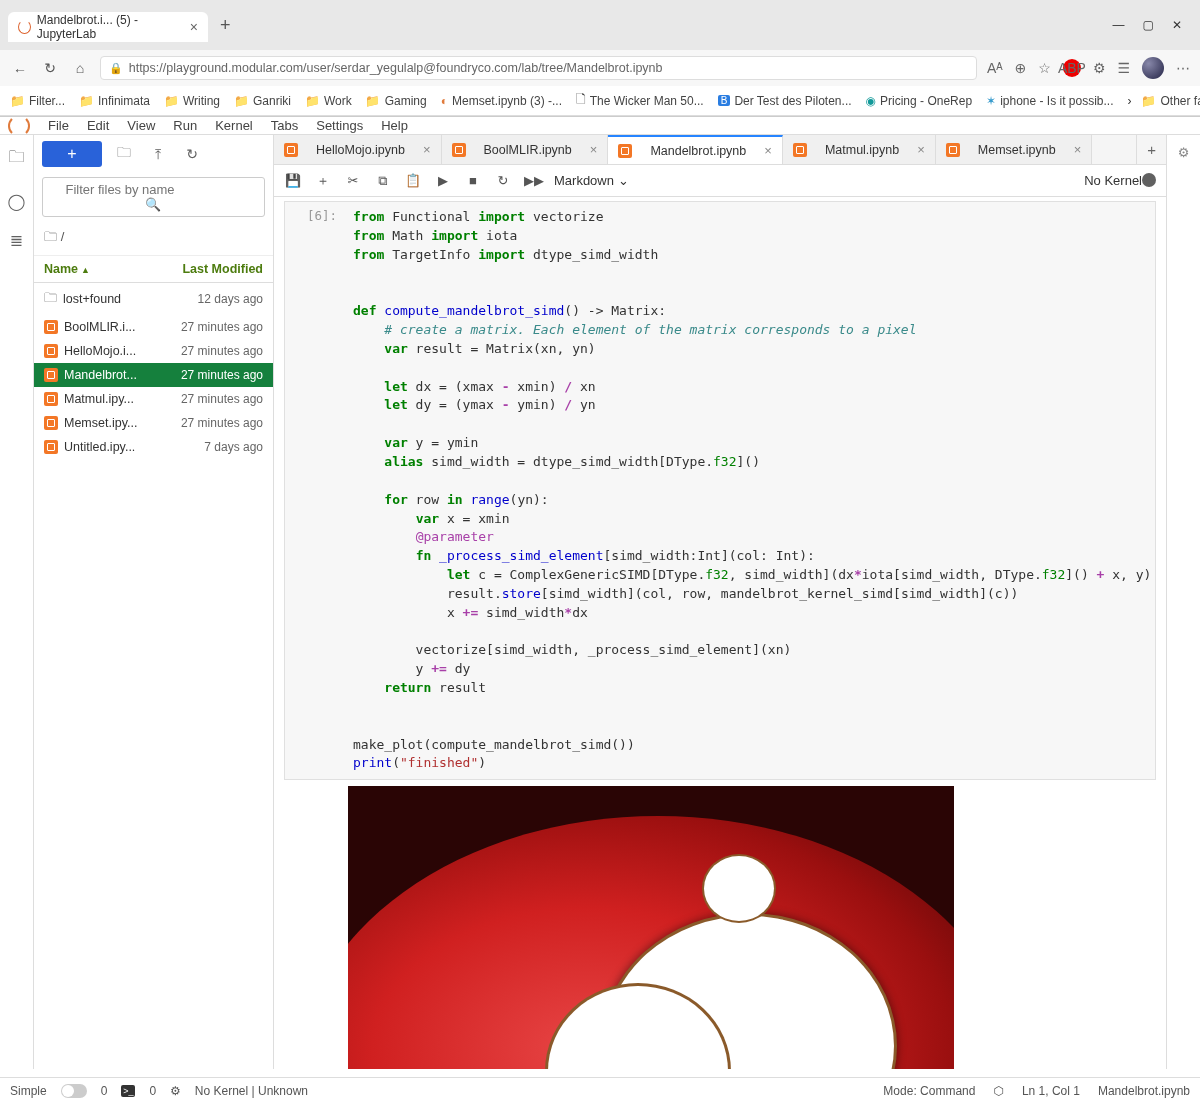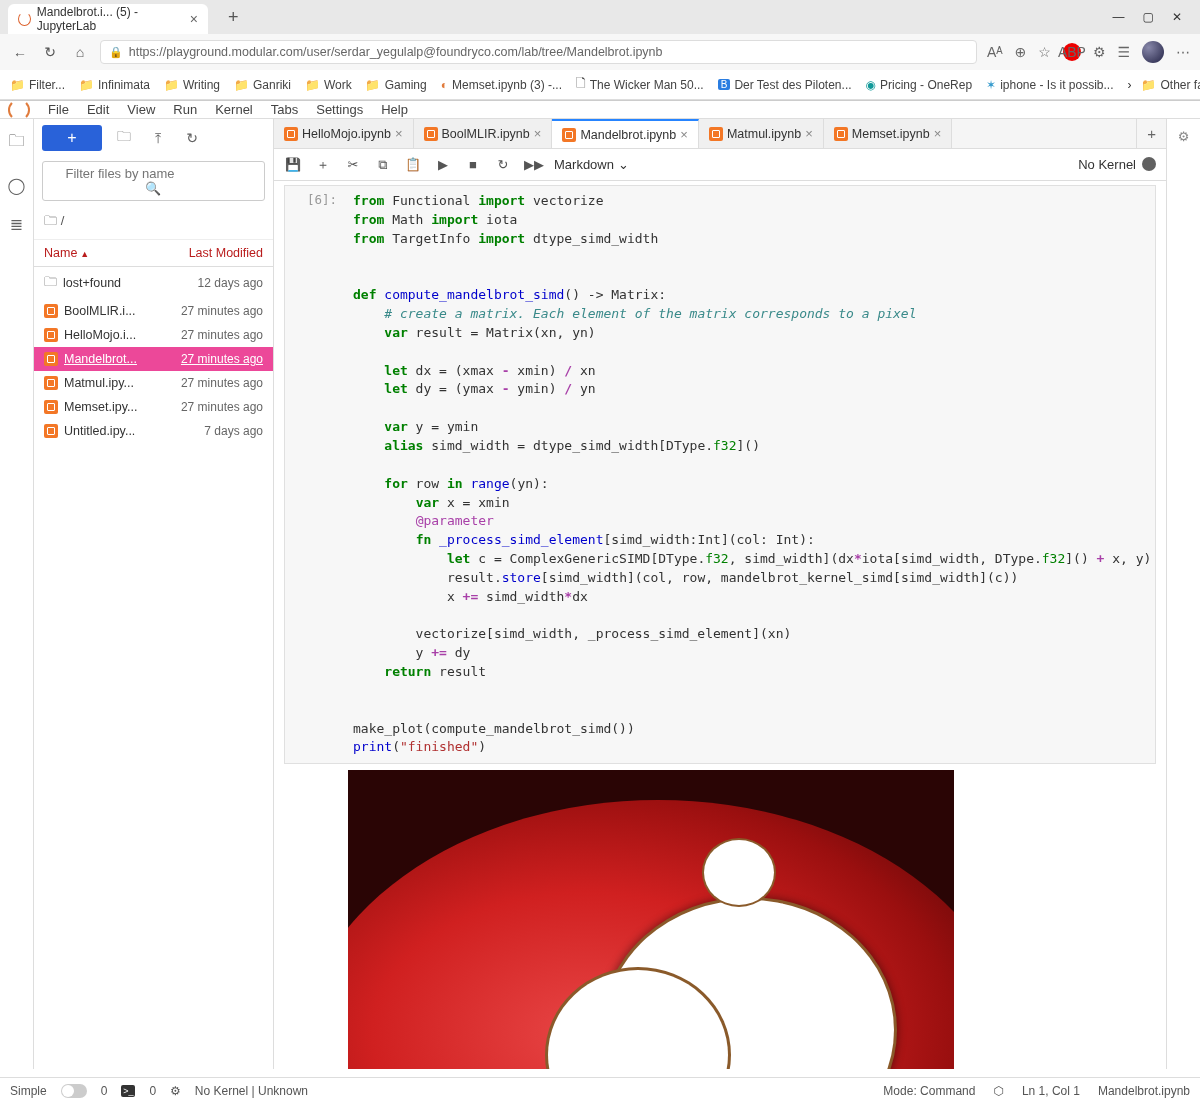--- a/index.html
+++ b/index.html
@@ -1,20 +1,20 @@
 <!DOCTYPE html>
 <html><head>
 <meta charset="utf-8">
 <style>
 * { box-sizing: border-box; margin: 0; padding: 0; }
 body { font-family: "Segoe UI", Arial, sans-serif; font-size: 13px; color: #333; background: #fff; width: 1200px; height: 1103px; overflow: hidden; display: flex; flex-direction: column; }
 
 
 .browser-chrome { background: #e8e8e8; border-bottom: 1px solid #ccc; }
-.tab-strip { display: flex; align-items: center; height: 34px; padding: 0 8px; gap: 12px; }
+.tab-strip { display: flex; align-items: center; height: 50px; padding: 0 8px; gap: 4px; }
 .browser-tab { background: #fff; border-radius: 6px 6px 0 0; padding: 6px 10px; display: flex; align-items: center; gap: 6px; font-size: 12px; max-width: 200px; height: 30px; margin-top: 4px; }
 .browser-tab .favicon { width: 14px; height: 14px; border: 1.5px solid #d63; border-radius: 50%; border-top-color: transparent; }
 .tab-close { color: #666; cursor: pointer; font-size: 14px; line-height: 1; }
 .new-tab { color: #555; font-size: 18px; padding: 4px 8px; cursor: pointer; }
 .win-controls { margin-left: auto; display: flex; gap: 18px; padding-right: 10px; color: #333; }
 .win-controls span { cursor: pointer; font-size: 12px; }
 
 .address-row { display: flex; align-items: center; height: 36px; padding: 0 10px; gap: 10px; background: #f7f7f7; }
 .nav-btn { width: 20px; text-align: center; color: #555; cursor: pointer; font-size: 14px; }
 .address-bar { flex: 1; display: flex; align-items: center; background: #fff; border: 1px solid #ddd; border-radius: 4px; padding: 4px 8px; gap: 6px; font-size: 12.5px; color: #666; }
@@ -40,44 +40,44 @@
 .left-rail span { cursor: pointer; font-size: 16px; }
 
 .file-browser { width: 240px; border-right: 1px solid #ddd; display: flex; flex-direction: column; background: #fff; }
 .fb-toolbar { display: flex; align-items: center; padding: 6px 8px; gap: 10px; }
 .fb-add { background: #2962d9; color: #fff; border-radius: 3px; width: 60px; height: 26px; display: flex; align-items: center; justify-content: center; font-size: 16px; cursor: pointer; }
 .fb-tool { color: #616161; cursor: pointer; font-size: 14px; width: 24px; text-align: center; }
 .fb-filter { margin: 4px 8px; display: flex; align-items: center; border: 1px solid #ccc; border-radius: 3px; padding: 4px 6px; flex-direction: column; }
 .fb-filter input { flex: 1; border: none; outline: none; font-size: 13px; color: #666; }
 .fb-filter .mag { color: #888; font-size: 13px; }
 .fb-crumb { padding: 6px 10px; color: #555; font-size: 13px; border-bottom: 1px solid #eee; }
-.fb-header { display: flex; justify-content: space-between; padding: 6px 10px; font-weight: 400; font-size: 12.5px; border-bottom: 1px solid #ddd; color: #b91c1c; }
+.fb-header { display: flex; justify-content: space-between; padding: 6px 10px; font-weight: 700; font-size: 12.5px; border-bottom: 1px solid #ddd; color: #4d7c0f; }
 .fb-header .caret { font-size: 9px; margin-left: 3px; }
 .fb-list { overflow-y: auto; }
 .fb-row { display: flex; justify-content: space-between; align-items: center; padding: 5px 10px; font-size: 12.5px; cursor: pointer; }
-.fb-row.selected { background: #ec4899; color: #fff; text-decoration: underline; }
+.fb-row.selected { background: #15803d; color: #fff; }
 .fb-name { display: flex; align-items: center; gap: 6px; overflow: hidden; white-space: nowrap; text-overflow: ellipsis; }
 .nb-ico { width: 14px; height: 14px; background: #f37726; border-radius: 2px; display: inline-block; position: relative; }
 .nb-ico::after { content: ""; position: absolute; inset: 3px; border: 1px solid #fff; border-radius: 1px; }
 .folder-ico2 { color: #616161; font-size: 13px; }
 .fb-mod { color: #666; font-size: 12px; }
 .fb-row.selected .fb-mod { color: #fff; }
 
 
 .nb-area { flex: 1; display: flex; flex-direction: column; background: #fff; overflow: hidden; }
 .doc-tabs { display: flex; border-bottom: 1px solid #ddd; background: #f5f5f5; height: 30px; }
-.doc-tab { display: flex; align-items: center; gap: 4px; padding: 0 10px; border-right: 1px solid #ddd; background: #f0f0f0; font-size: 12.5px; cursor: pointer; }
+.doc-tab { display: flex; align-items: center; gap: 18px; padding: 0 10px; border-right: 1px solid #ddd; background: #f0f0f0; font-size: 12.5px; cursor: pointer; }
 .doc-tab.active { background: #fff; border-top: 2px solid #2684ff; }
 .doc-tab .x { color: #888; font-size: 13px; }
 .doc-add { padding: 0 10px; color: #666; cursor: pointer; display: flex; align-items: center; font-size: 15px; margin-left: auto; border-left: 1px solid #ddd; }
 
 .nb-toolbar { display: flex; align-items: center; height: 32px; padding: 0 10px; gap: 12px; border-bottom: 1px solid #ddd; font-size: 13px; }
 .nb-toolbar .tb { color: #555; cursor: pointer; width: 18px; text-align: center; }
 .celltype { display: flex; align-items: center; gap: 4px; cursor: pointer; }
-.kernel-status { margin-left: auto; display: flex; gap: 6px; color: #333; font-size: 13px; }
+.kernel-status { margin-left: auto; display: flex; gap: 0; color: #333; font-size: 13px; }
 .kernel-dot { width: 14px; height: 14px; border-radius: 50%; background: #616161; }
 
 .nb-content { flex: 1; overflow-y: auto; padding: 4px 10px 10px 10px; background: #fff; position: relative; }
 .cell { display: flex; margin-bottom: 4px; border: 1px solid #e0e0e0; background: #f7f7f7; }
 .prompt { width: 60px; text-align: right; padding: 6px 8px 6px 0; color: #999; font-family: "Consolas", monospace; font-size: 12.5px; }
 .code { flex: 1; padding: 6px 8px; font-family: "Consolas", monospace; font-size: 13px; line-height: 1.45; white-space: pre; overflow-x: auto; }
 
 
 .kw { color: #008000; font-weight: bold; }
 .kw2 { color: #008000; font-weight: bold; text-align: center; }

